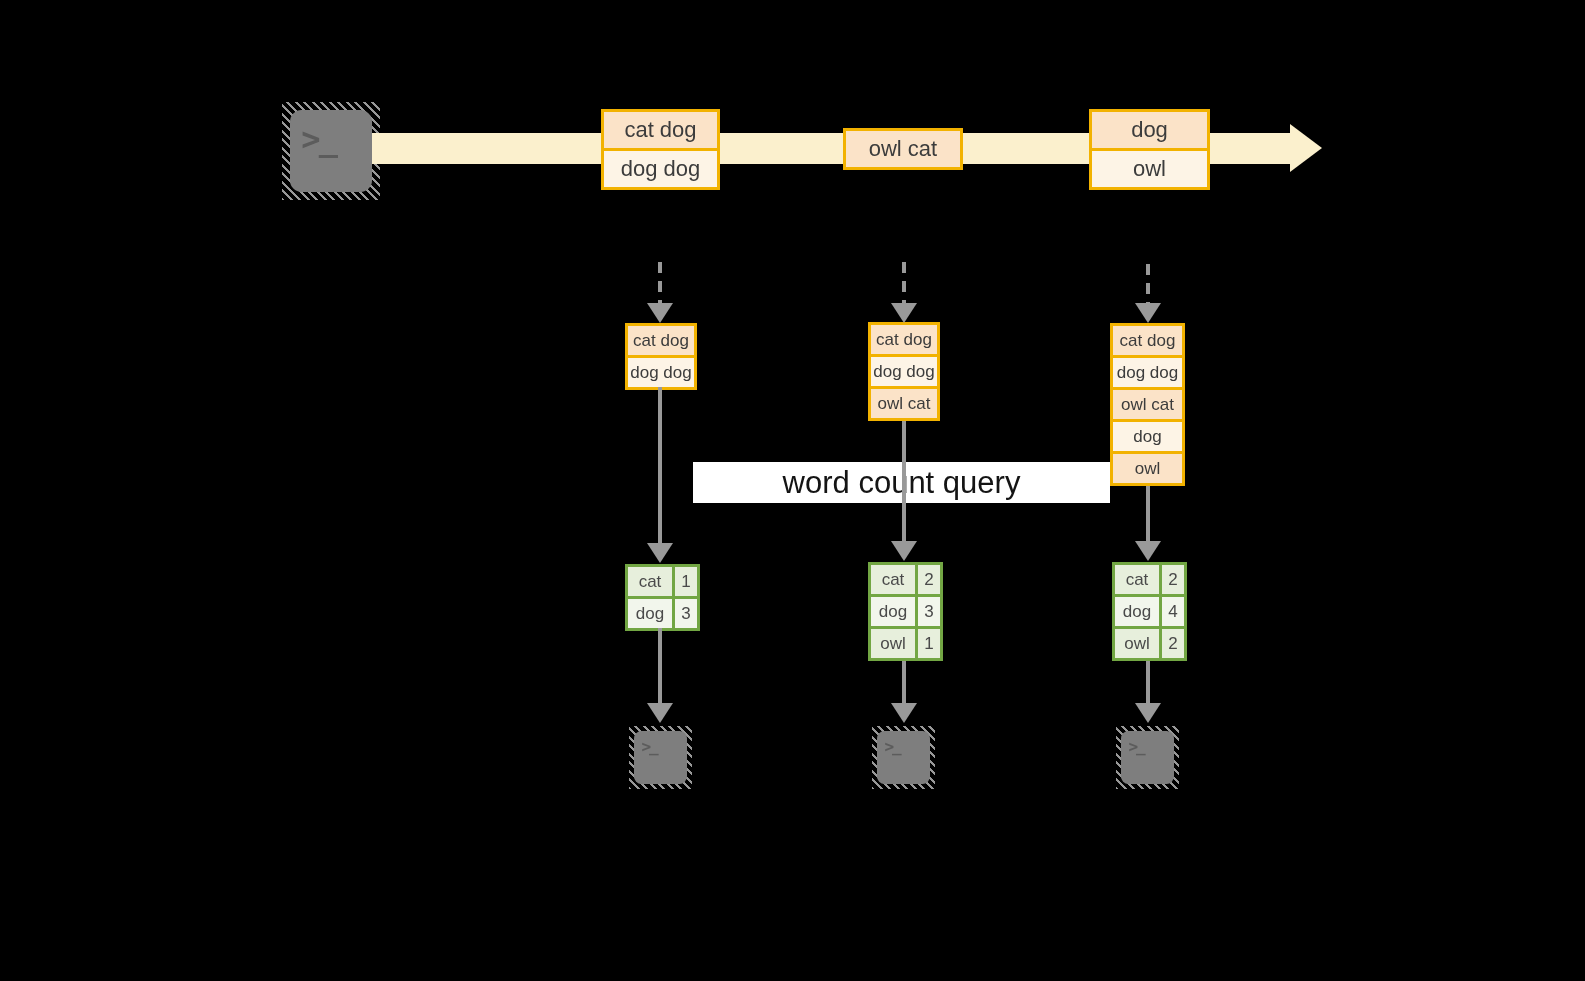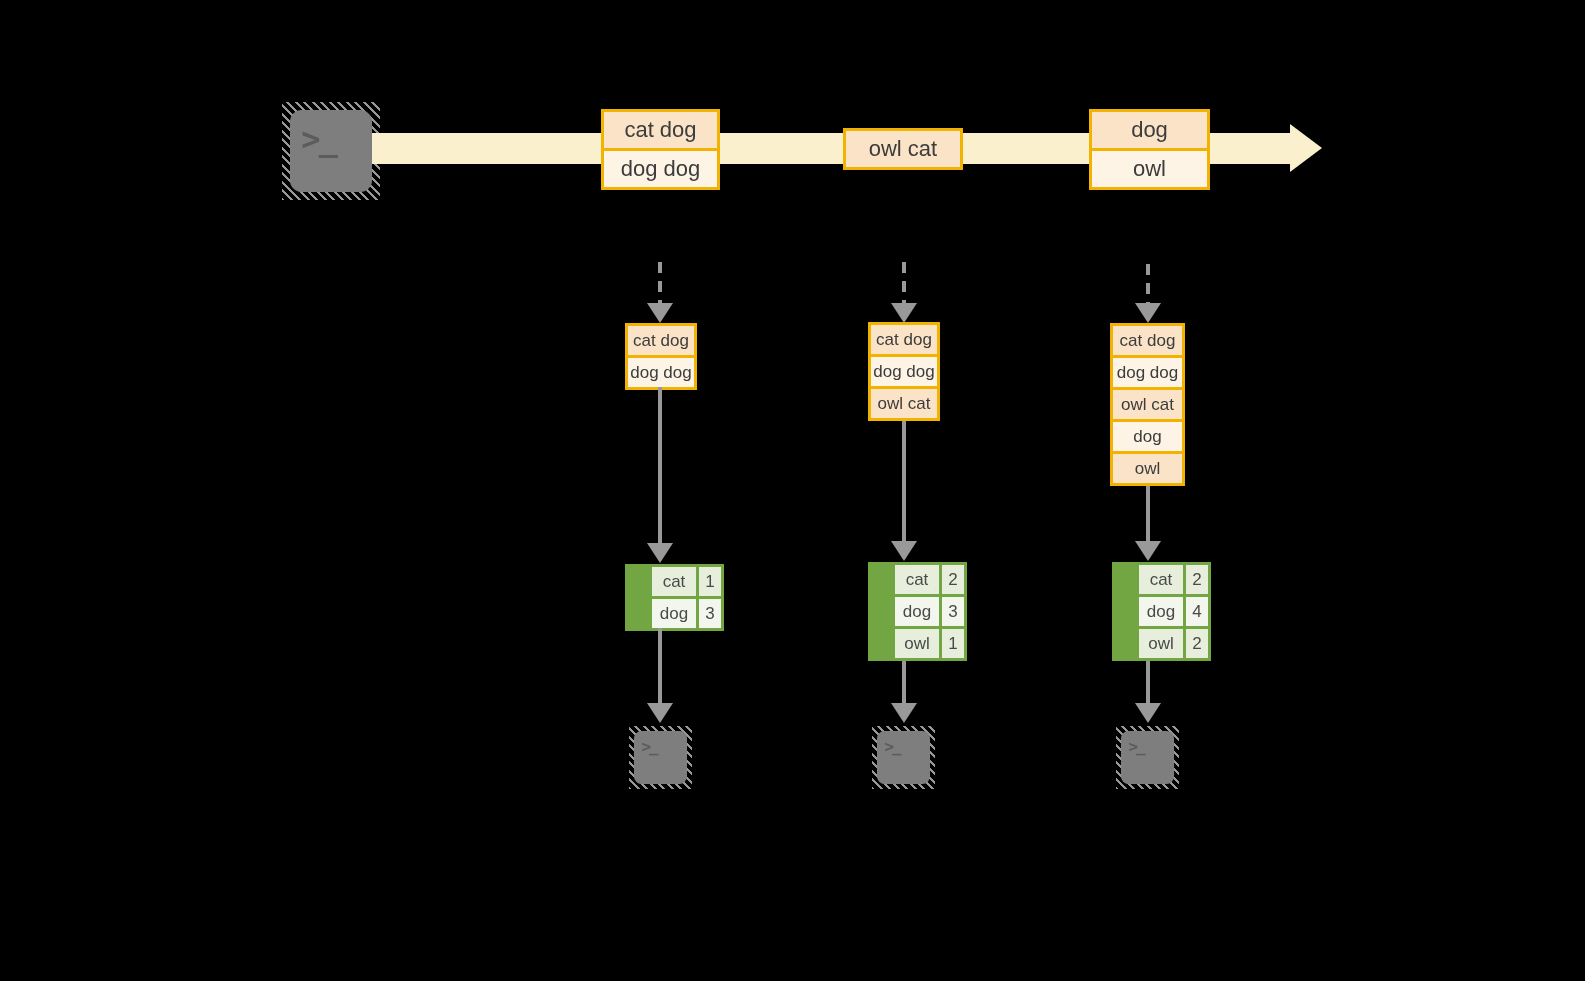--- a/index.html
+++ b/index.html
@@ -28,21 +28,21 @@
   
   .obox{position:absolute;border:3px solid var(--orange);box-sizing:border-box;background:var(--orange);}
   .obox .row{display:flex;align-items:center;justify-content:center;
     color:var(--textdark);border-bottom:3px solid var(--orange);}
   .obox .row:last-child{border-bottom:none;}
   .obox .row:nth-child(odd){background:var(--fillA);}
   .obox .row:nth-child(even){background:var(--fillB);}
   .txt-lg .row{height:36px;font-size:22px;}
   .txt-sm .row{height:29px;font-size:17px;}
   
-  .gtable{position:absolute;border:3px solid var(--green);box-sizing:border-box;background:var(--green);padding-left:24px;}
+  .gtable{position:absolute;border:3px solid var(--green);box-sizing:border-box;background:var(--green);}
   .gtable .grow{display:flex;border-bottom:3px solid var(--green);}
   .gtable .grow:last-child{border-bottom:none;}
   .gcell{display:flex;align-items:center;justify-content:center;height:29px;
     color:#4A4A4A;font-size:17px;}
   .glabel{width:44px;border-right:3px solid var(--green);}
   .gval{width:22px;}
   .gtable .grow:nth-child(odd) .gcell{background:var(--gfillA);}
   .gtable .grow:nth-child(even) .gcell{background:var(--gfillB);}
   
   .vline{position:absolute;width:4px;background:var(--gray);z-index:3;}
@@ -117,20 +117,21 @@
   </div>
 
   <div class="vdash" style="left:902px;top:262px;height:41px;"></div>
   <div class="ahead" style="left:891px;top:303px;"></div>
   <div class="obox txt-sm" style="left:868px;top:322px;width:72px;">
     <div class="row">cat dog</div>
     <div class="row">dog dog</div>
     <div class="row">owl cat</div>
   </div>
   <div class="vline" style="left:902px;top:421px;height:120px;"></div>
+  <div class="qlabel" style="left:693px;top:462px;width:417px;height:41px;">word count query</div>
   <div class="ahead" style="left:891px;top:541px;"></div>
   <div class="gtable" style="left:868px;top:562px;">
     <div class="grow">
       <div class="gcell glabel">cat</div>
       <div class="gcell gval">2</div>
     </div>
     <div class="grow">
       <div class="gcell glabel">dog</div>
       <div class="gcell gval">3</div>
     </div>

